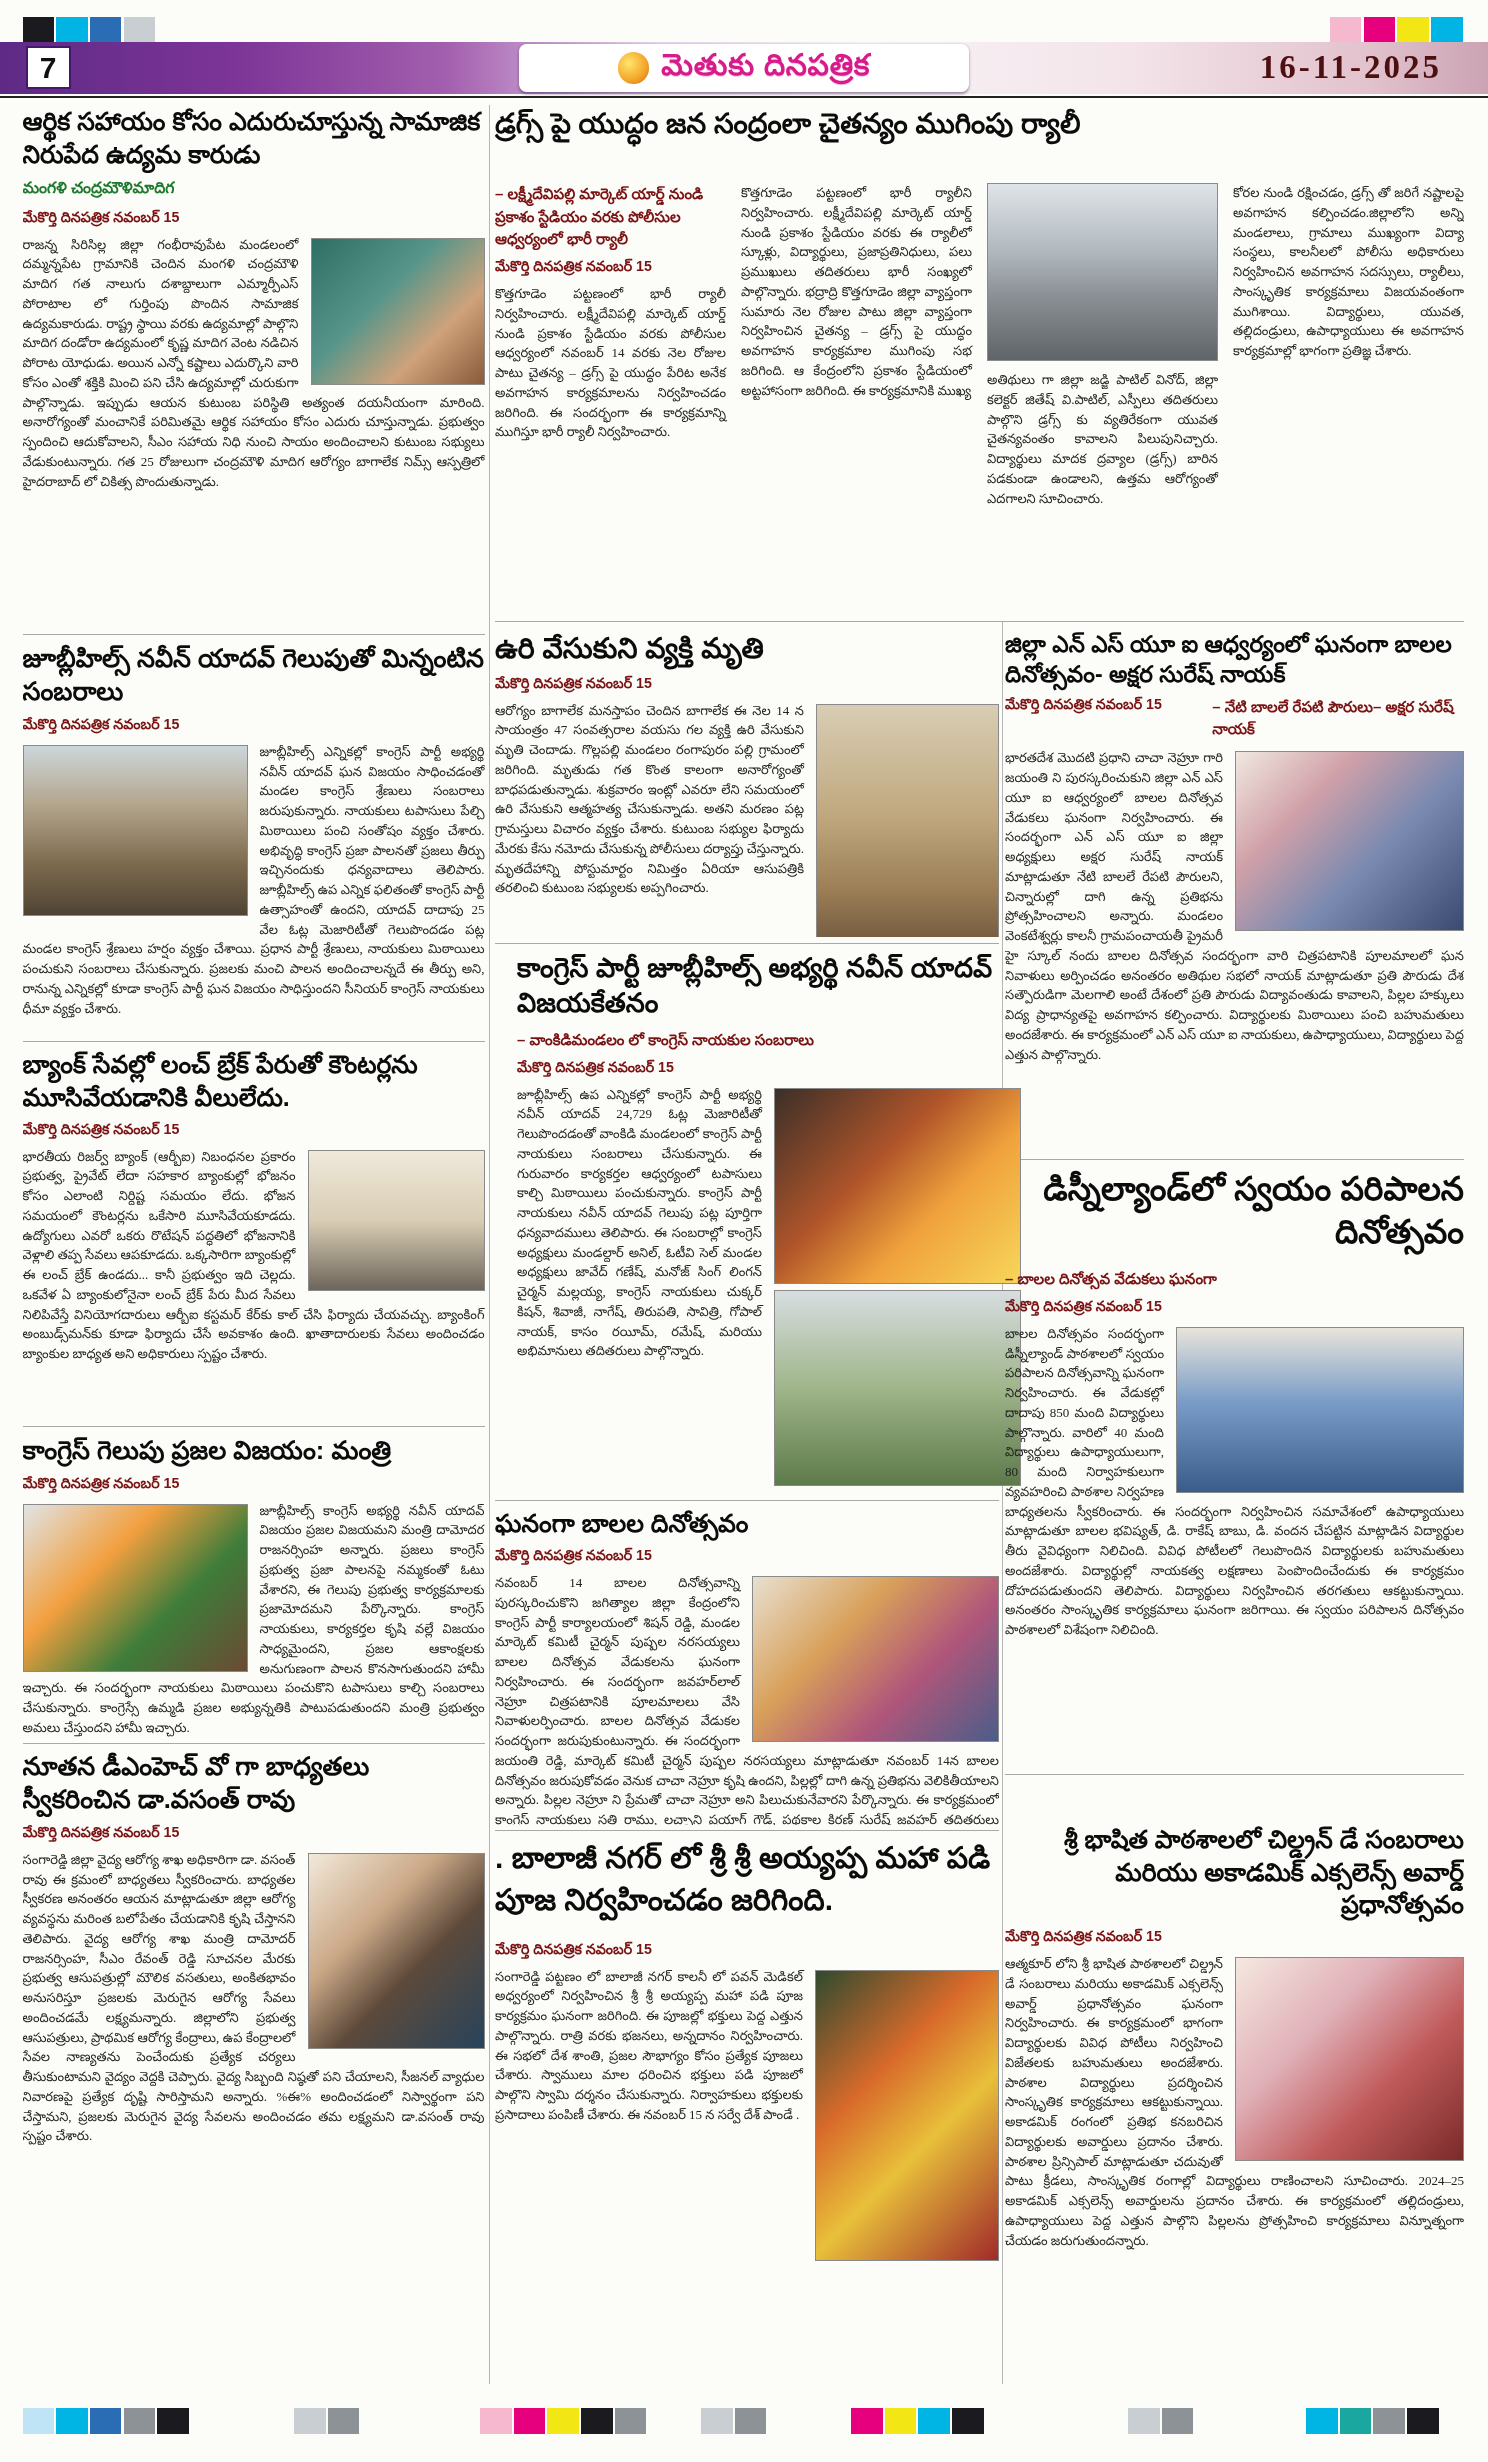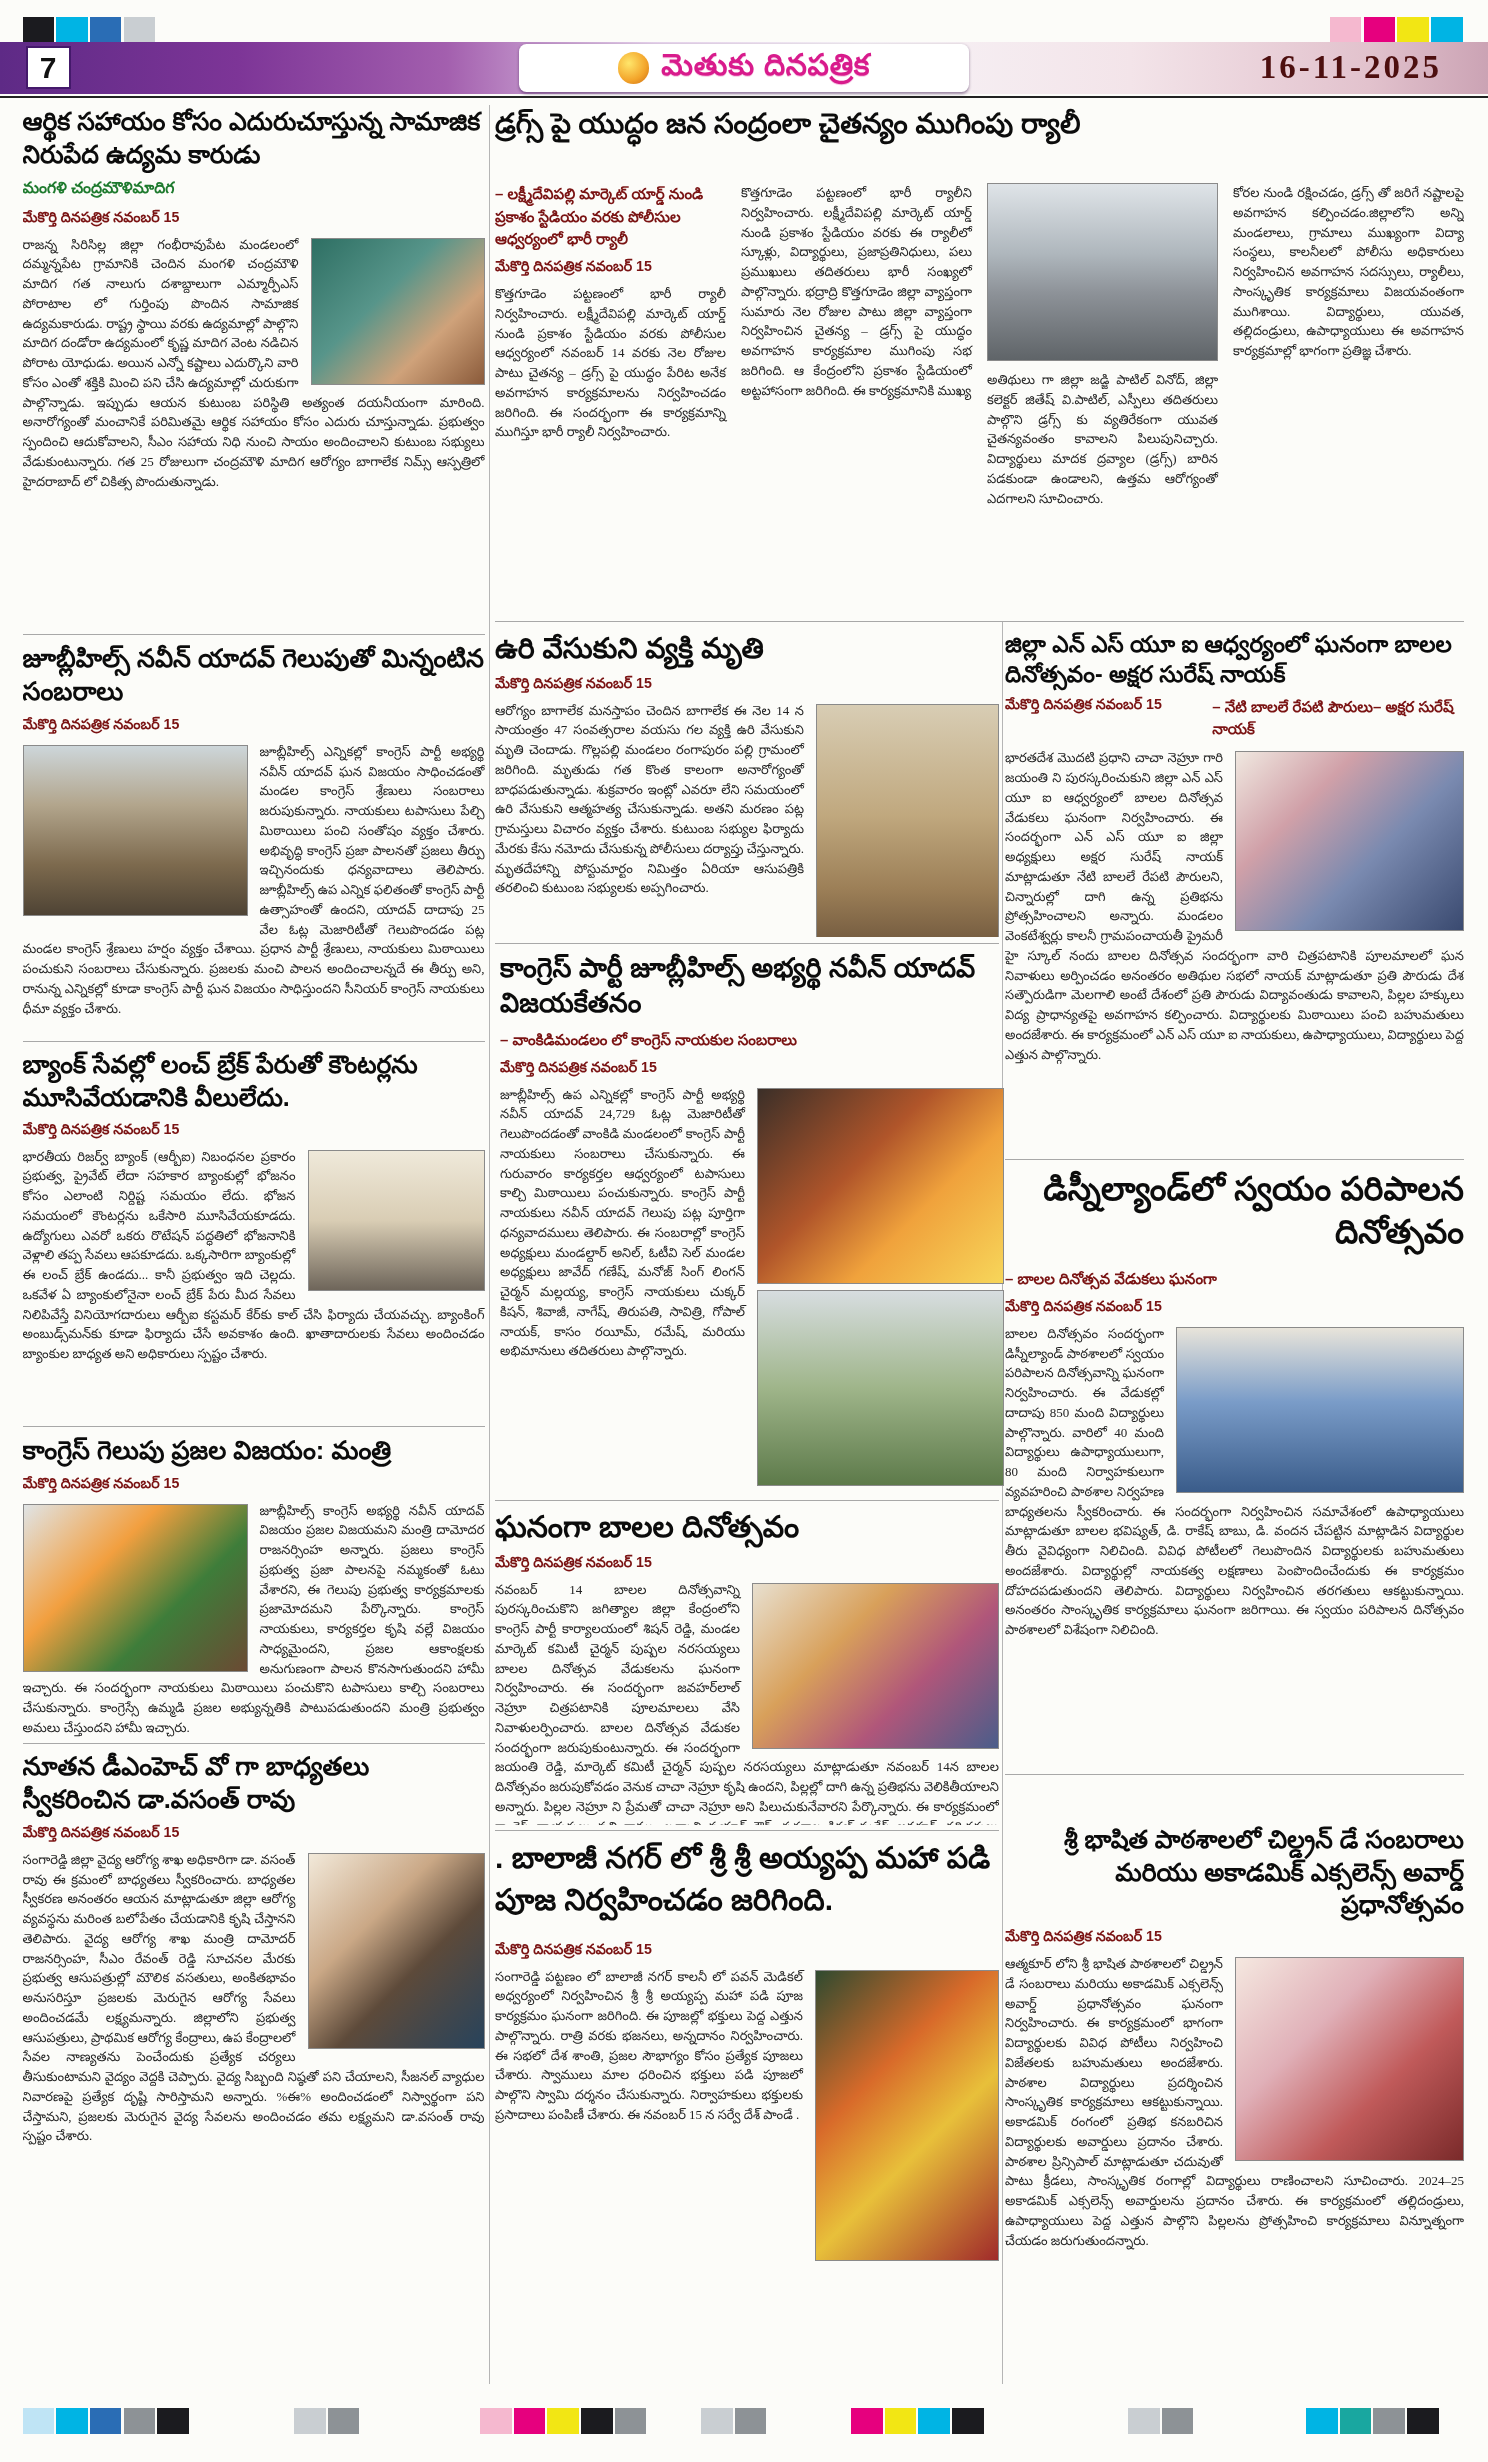--- a/index.html
+++ b/index.html
@@ -173,35 +173,35 @@
 
   <section class="article" style="left:495px;top:630px;width:504px;height:307px">
     <h2 class="hl" style="font-size:28.5px">ఉరి వేసుకుని వ్యక్తి మృతి</h2>
     <div class="dateline">మేకొర్తి దినపత్రిక నవంబర్ 15</div>
     <div class="body">
       <div class="photo fr ph-man" style="width:183px;height:247px"></div>
       <span>ఆరోగ్యం బాగాలేక మనస్తాపం చెందిన బాగాలేక ఈ నెల 14 న సాయంత్రం 47 సంవత్సరాల వయసు గల వ్యక్తి ఉరి వేసుకుని మృతి చెందాడు. గొల్లపల్లి మండలం రంగాపురం పల్లి గ్రామంలో జరిగింది. మృతుడు గత కొంత కాలంగా అనారోగ్యంతో బాధపడుతున్నాడు. శుక్రవారం ఇంట్లో ఎవరూ లేని సమయంలో ఉరి వేసుకుని ఆత్మహత్య చేసుకున్నాడు. అతని మరణం పట్ల గ్రామస్తులు విచారం వ్యక్తం చేశారు. కుటుంబ సభ్యుల ఫిర్యాదు మేరకు కేసు నమోదు చేసుకున్న పోలీసులు దర్యాప్తు చేస్తున్నారు. మృతదేహాన్ని పోస్టుమార్టం నిమిత్తం ఏరియా ఆసుపత్రికి తరలించి కుటుంబ సభ్యులకు అప్పగించారు.</span>
     </div>
   </section>
 
-  <section class="article" style="left:500px;top:951px;width:504px;height:544px">
+  <section class="article" style="left:517px;top:951px;width:504px;height:544px">
     <h2 class="hl" style="font-size:27px">కాంగ్రెస్ పార్టీ జూబ్లీహిల్స్ అభ్యర్థి నవీన్ యాదవ్ విజయకేతనం</h2>
     <div class="subhead" style="margin-top:7.5px">– వాంకిడిమండలం లో కాంగ్రెస్ నాయకుల సంబరాలు</div>
     <div class="dateline">మేకొర్తి దినపత్రిక నవంబర్ 15</div>
     <div class="body">
       <div class="fr" style="width:247px;margin:3px 0 6px 12px">
         <div class="photo ph-fire" style="width:247px;height:196px;margin-bottom:6px"></div>
         <div class="photo ph-field" style="width:247px;height:196px"></div>
       </div>
       <span>జూబ్లీహిల్స్ ఉప ఎన్నికల్లో కాంగ్రెస్ పార్టీ అభ్యర్థి నవీన్ యాదవ్ 24,729 ఓట్ల మెజారిటీతో గెలుపొందడంతో వాంకిడి మండలంలో కాంగ్రెస్ పార్టీ నాయకులు సంబరాలు చేసుకున్నారు. ఈ గురువారం కార్యకర్తల ఆధ్వర్యంలో టపాసులు కాల్చి మిఠాయిలు పంచుకున్నారు. కాంగ్రెస్ పార్టీ నాయకులు నవీన్ యాదవ్ గెలుపు పట్ల పూర్తిగా ధన్యవాదములు తెలిపారు. ఈ సంబరాల్లో కాంగ్రెస్ అధ్యక్షులు మండల్దార్ అనిల్, ఓటీవి సెల్ మండల అధ్యక్షులు జావేద్ గణేష్, మనోజ్ సింగ్ లింగన్ చైర్మన్ మల్లయ్య, కాంగ్రెస్ నాయకులు చుక్కర్ కిషన్, శివాజీ, నాగేష్, తిరుపతి, సావిత్రి, గోపాల్ నాయక్, కాసం రయీమ్, రమేష్, మరియు అభిమానులు తదితరులు పాల్గొన్నారు.</span>
     </div>
   </section>
 
   <section class="article" style="left:495px;top:1507px;width:504px;height:318px">
-    <h2 class="hl" style="font-size:30px">ఘనంగా బాలల దినోత్సవం</h2>
+    <h2 class="hl" style="font-size:25px">ఘనంగా బాలల దినోత్సవం</h2>
     <div class="dateline">మేకొర్తి దినపత్రిక నవంబర్ 15</div>
     <div class="body">
       <div class="photo fr ph-kids1" style="width:247px;height:166px"></div>
       <span>నవంబర్ 14 బాలల దినోత్సవాన్ని పురస్కరించుకొని జగిత్యాల జిల్లా కేంద్రంలోని కాంగ్రెస్ పార్టీ కార్యాలయంలో శిషన్ రెడ్డి, మండల మార్కెట్ కమిటీ చైర్మన్ పుష్పల నరసయ్యలు బాలల దినోత్సవ వేడుకలను ఘనంగా నిర్వహించారు. ఈ సందర్భంగా జవహర్‌లాల్ నెహ్రూ చిత్రపటానికి పూలమాలలు వేసి నివాళులర్పించారు. బాలల దినోత్సవ వేడుకల సందర్భంగా జరుపుకుంటున్నారు. ఈ సందర్భంగా జయంతి రెడ్డి, మార్కెట్ కమిటీ చైర్మన్ పుష్పల నరసయ్యలు మాట్లాడుతూ నవంబర్ 14న బాలల దినోత్సవం జరుపుకోవడం వెనుక చాచా నెహ్రూ కృషి ఉందని, పిల్లల్లో దాగి ఉన్న ప్రతిభను వెలికితీయాలని అన్నారు. పిల్లల నెహ్రూ ని ప్రేమతో చాచా నెహ్రూ అని పిలుచుకునేవారని పేర్కొన్నారు. ఈ కార్యక్రమంలో కాంగ్రెస్ నాయకులు సత్తి రాము, లచ్చాని ప్రయాగ్ గౌడ్, పథకాల కిరణ్ సురేష్ జవహర్ తదితరులు పాల్గొన్నారు.</span>
     </div>
   </section>
 
   <section class="article" style="left:495px;top:1837px;width:504px;height:547px">
     <h2 class="hl" style="font-size:30px;line-height:1.4">. బాలాజీ నగర్ లో శ్రీ శ్రీ అయ్యప్ప మహా పడి పూజ నిర్వహించడం జరిగింది.</h2>
     <div class="dateline" style="margin-top:19.5px">మేకొర్తి దినపత్రిక నవంబర్ 15</div>

